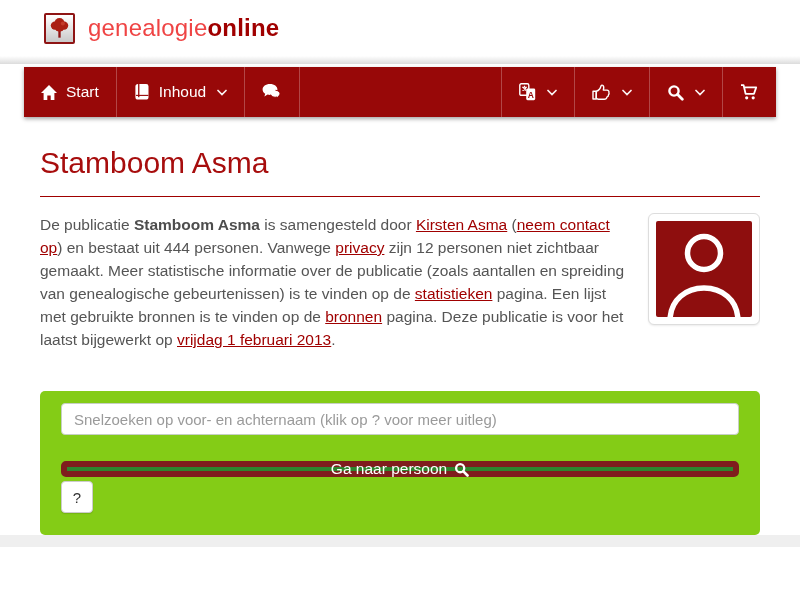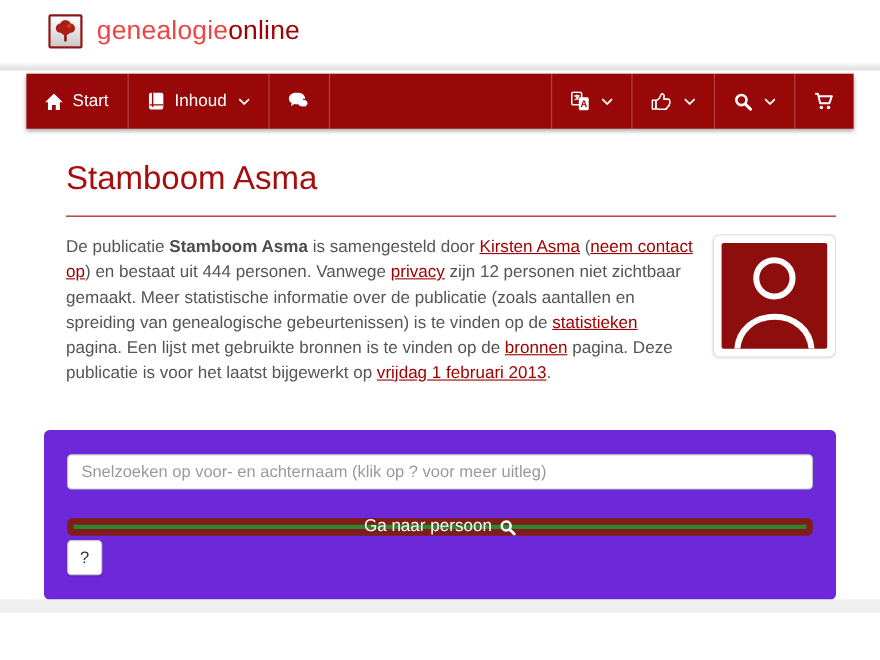--- a/index.html
+++ b/index.html
@@ -6,49 +6,49 @@
   html,body { width:800px; height:600px; background:#fff; overflow:hidden;
               font-family:"Liberation Sans","DejaVu Sans",sans-serif; }
 
   
   .header { height:56px; display:flex; align-items:center; padding-left:44px; background:#fff; }
   .logo-box { width:31px; height:31px; border:2px solid #8e1414; border-radius:2px;
               background:linear-gradient(#ffffff,#c9c9c9); display:flex; align-items:center;
               justify-content:center; }
   .brand { margin-left:13px; font-size:24px; letter-spacing:.2px; }
   .brand .gray { color:#ef4444; }
-  .brand .red  { color:#a00000; font-weight:normal; }
+  .brand .red  { color:#a00000; font-weight:bold; }
   .header-fade { height:8px; background:linear-gradient(#ffffff,#dcdcdc); }
 
   
   .nav { margin:3px 24px; height:50px; background:#980808; display:flex; align-items:stretch;
          box-shadow:0 2px 4px rgba(0,0,0,.35); }
   .nav-item { display:flex; align-items:center; gap:9px; padding:0 17px; color:#fff;
               font-size:15.5px; border-right:1px solid rgba(255,255,255,.25); cursor:pointer; }
   .nav-item:last-child { border-right:none; }
   .nav-spacer { flex:1; border-right:1px solid rgba(255,255,255,.25); }
   .nav-item svg { display:block; }
   .chev { margin-left:2px; opacity:.95; }
 
   
-  .main { padding:26px 40px 0 60px; }
+  .main { padding:26px 40px 0 40px; }
   .page-title { color:#a70d0d; font-size:30px; font-weight:normal; }
   .rule { border:none; border-top:1px solid #a00000; margin-top:16px; }
 
   .intro-wrap { margin-top:16px; overflow:hidden; }
   .avatar-frame { float:right; margin-left:18px; background:#fff; border:1px solid #ddd;
                   border-radius:6px; padding:7px; box-shadow:0 1px 2px rgba(0,0,0,.08); }
   .avatar-inner { width:96px; height:96px; background:#8e0e0e; border-radius:2px;
                   display:flex; align-items:flex-end; justify-content:center; overflow:hidden; }
   .intro { color:#555; font-size:15.5px; line-height:23px; max-width:592px; }
   .intro b { color:#4d4d4d; }
   .intro a { color:#a00000; text-decoration:underline; cursor:pointer; }
 
   
-  .panel { margin:40px 40px 0 40px; background:#6d28d9; border-radius:5px; padding:22px 21px 22px 21px; }
+  .panel { margin:40px 40px 0 40px; background:#84cc16; border-radius:5px; padding:12px 21px 22px 21px; }
   .quick-input { width:100%; height:32px; border:1px solid #c6cfc4; border-radius:4px;
                  background:#fff; padding:0 12px; font-size:15px; color:#333;
                  font-family:"Liberation Sans","DejaVu Sans",sans-serif; }
   .quick-input::placeholder { color:#9a9a9a; }
   .go-button { margin-top:26px; width:100%; height:16px; background:#2d862d; border:6px solid #7f1d1d;
                border-radius:5px; color:#fff; font-size:15.5px; display:flex; align-items:center;
                justify-content:center; gap:7px; cursor:pointer;
                font-family:"Liberation Sans","DejaVu Sans",sans-serif; }
   .help-button { margin-top:4px; width:32px; height:32px; background:#fff; border:1px solid #ccc;
                  border-radius:4px; font-size:15px; color:#333; cursor:pointer;

